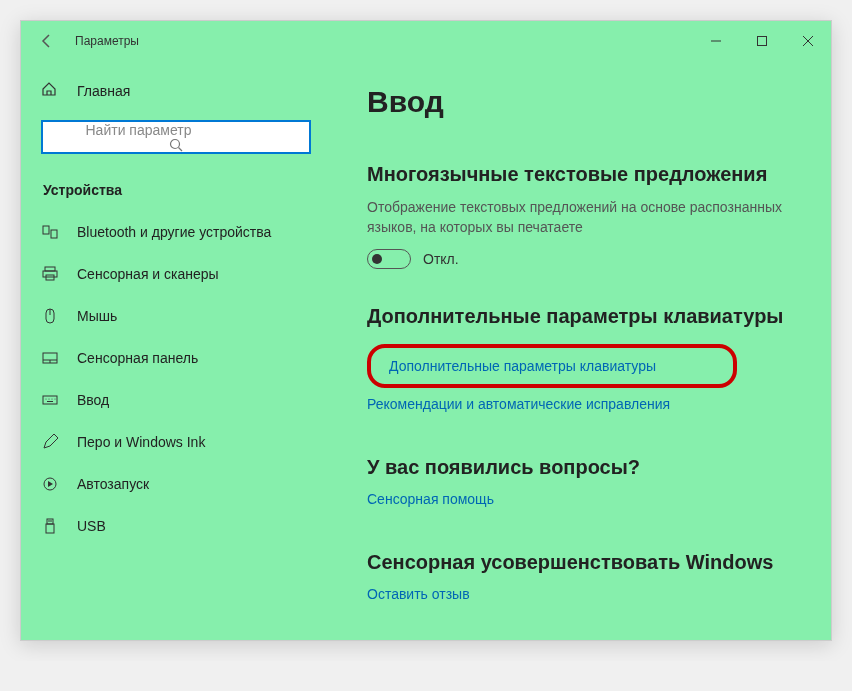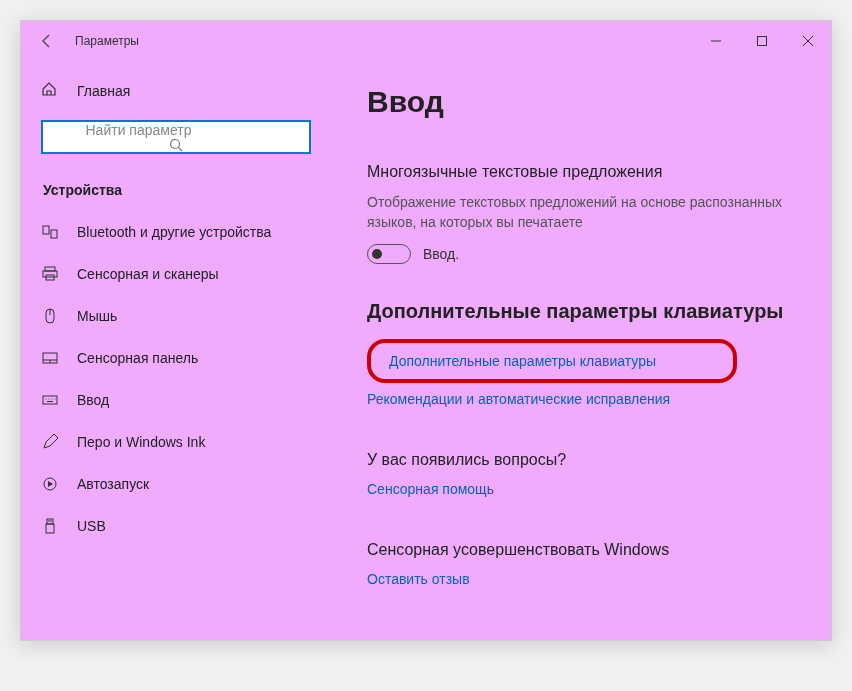--- a/index.html
+++ b/index.html
@@ -8,21 +8,21 @@
       box-sizing: border-box;
       font-family: "Segoe UI", Tahoma, sans-serif;
     }
     body {
       background: #f0f0f0;
       padding: 20px;
     }
     .window {
       width: 812px;
       height: 621px;
-      background: #f0abfc;
+      background: #86efac;
       border: 1px solid #ccc;
       box-shadow: 0 4px 20px rgba(0,0,0,0.15);
       display: flex;
       flex-direction: column;
       overflow: hidden;
     }
     .titlebar {
       height: 40px;
       display: flex;
       align-items: center;
@@ -124,22 +124,22 @@
       padding: 24px 36px;
       overflow-y: auto;
     }
     .page-title {
       font-size: 30px;
       font-weight: 600;
       color: #222;
       margin-bottom: 28px;
     }
     .section-heading {
-      font-size: 16px;
-      font-weight: 400;
+      font-size: 20px;
+      font-weight: 700;
       color: #222;
       margin-bottom: 12px;
       margin-top: 44px;
     }
     .section-desc {
       font-size: 14px;
       color: #555;
       line-height: 1.4;
       margin-bottom: 12px;
     }
@@ -343,21 +343,21 @@
     <div class="main">
       <h1 class="page-title">Ввод</h1>
 
       <div class="section-block">
         <div class="section-heading">Многоязычные текстовые предложения</div>
         <div class="section-desc">Отображение текстовых предложений на основе распознанных языков, на которых вы печатаете</div>
         <div class="toggle-row">
           <div class="toggle">
             <div class="knob"></div>
           </div>
-          <div class="toggle-label">Ввод.</div>
+          <div class="toggle-label">Откл.</div>
         </div>
       </div>
 
       <div class="section-block">
         <div class="kbsection-heading">Дополнительные параметры клавиатуры</div>
         <div class="highlighted-link-wrap">
           <span class="link">Дополнительные параметры клавиатуры</span>
         </div>
         <span class="link">Рекомендации и автоматические исправления</span>
       </div>

